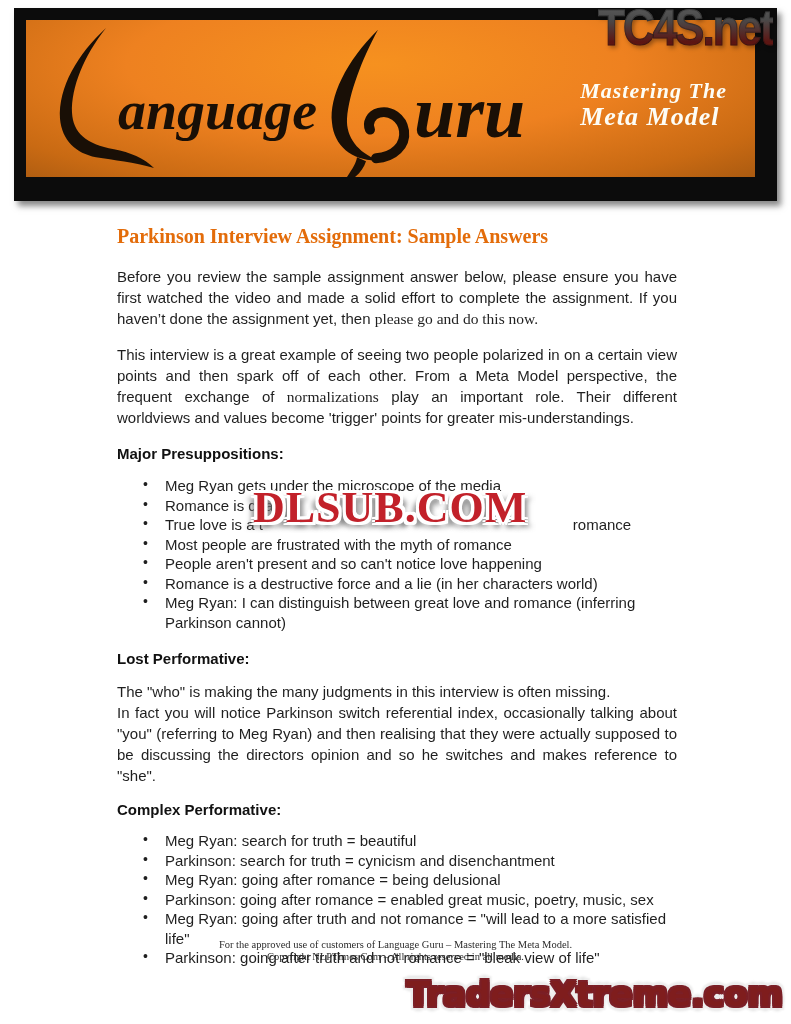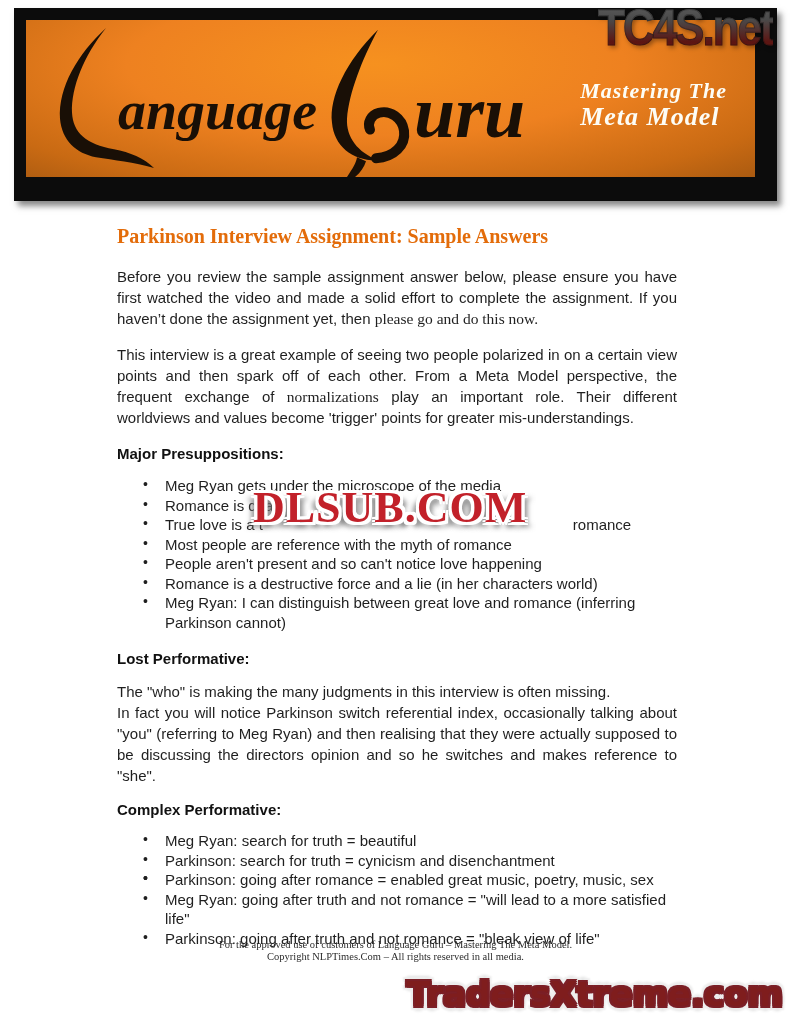--- a/index.html
+++ b/index.html
@@ -140,36 +140,36 @@
     <p class="para p1"><span>Before you review the sample assignment answer below, please ensure you have first watched the video and made a solid effort to complete the assignment. If you haven’t done the assignment yet, then </span><span class="serif-inline">please go and do this now.</span></p>
 
     <p class="para p2"><span>This interview is a great example of seeing two people polarized in on a certain view points and then spark off of each other. From a Meta Model perspective, the frequent exchange of </span><span class="serif-inline">normalizations</span><span> play an important role. Their different worldviews and values become 'trigger' points for greater mis-understandings.</span></p>
 
     <h2 class="sec-heading h-major">Major Presuppositions:</h2>
 
     <ul class="blist list1">
       <li><span class="dot">•</span><span>Meg Ryan gets under the microscope of the media</span></li>
       <li><span class="dot">•</span><span>Romance is dea</span><span class="gap-1"></span><span></span></li>
       <li><span class="dot">•</span><span>True love is a t</span><span class="gap-1"></span><span>romance</span></li>
-      <li><span class="dot">•</span><span>Most people are reference with the myth of romance</span></li>
+      <li><span class="dot">•</span><span>Most people are frustrated with the myth of romance</span></li>
       <li><span class="dot">•</span><span>People aren't present and so can't notice love happening</span></li>
       <li><span class="dot">•</span><span>Romance is a destructive force and a lie (in her characters world)</span></li>
       <li><span class="dot">•</span><span>Meg Ryan: I can distinguish between great love and romance (inferring Parkinson cannot)</span></li>
     </ul>
 
     <h2 class="sec-heading h-lost">Lost Performative:</h2>
 
     <p class="para lp-para"><span class="lp-line1">The "who" is making the many judgments in this interview is often missing.</span><span>In fact you will notice Parkinson switch referential index, occasionally talking about "you" (referring to Meg Ryan) and then realising that they were actually supposed to be discussing the directors opinion and so he switches and makes reference to "she".</span></p>
 
     <h2 class="sec-heading h-complex">Complex Performative:</h2>
 
     <ul class="blist list2">
       <li><span class="dot">•</span><span>Meg Ryan: search for truth = beautiful</span></li>
       <li><span class="dot">•</span><span>Parkinson: search for truth = cynicism and disenchantment</span></li>
-      <li><span class="dot">•</span></li>
+      <li><span class="dot">•</span><span>Meg Ryan: going after romance = being delusional</span></li>
       <li><span class="dot">•</span><span>Parkinson: going after romance = enabled great music, poetry, music, sex</span></li>
       <li><span class="dot">•</span><span>Meg Ryan: going after truth and not romance = "will lead to a more satisfied life"</span></li>
       <li><span class="dot">•</span><span>Parkinson: going after truth and not romance = "bleak view of life"</span></li>
     </ul>
 
   </div>
 
   <div class="wm-mid">DLSUB.COM</div>
 
   <div class="footer">

